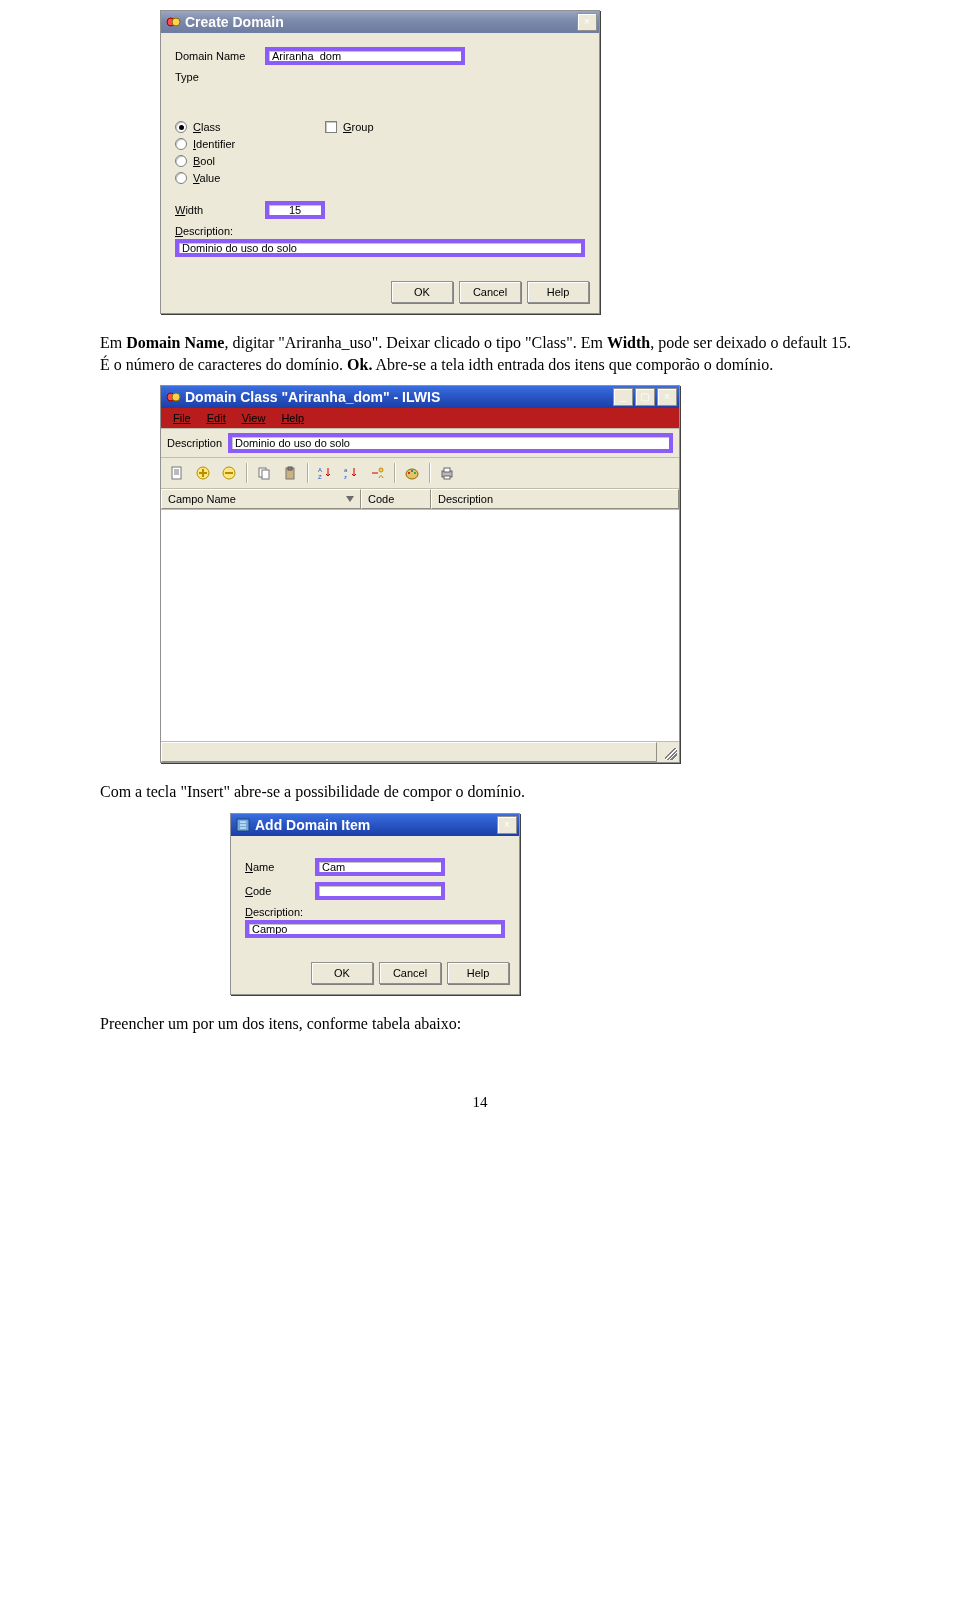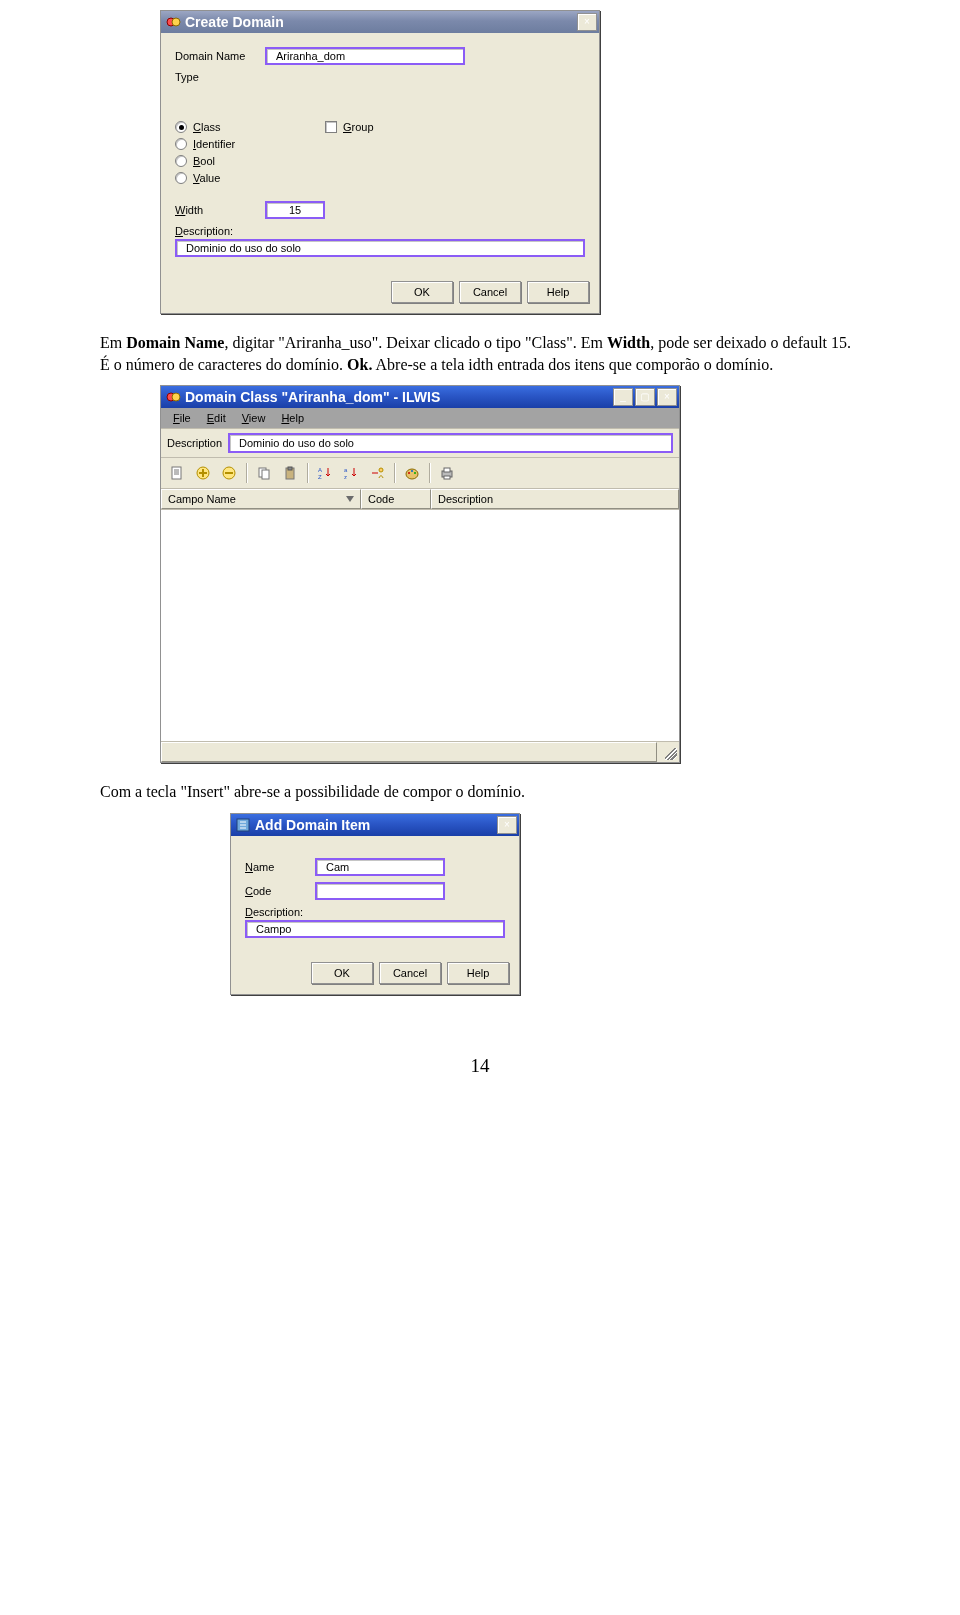--- a/index.html
+++ b/index.html
@@ -77,23 +77,23 @@
   }
   .underline {
     text-decoration: underline;
   }
   input.textfield, .sunken-input {
     font-family: "Tahoma","Arial",sans-serif;
     font-size: 11px;
     height: 18px;
     box-sizing: border-box;
     background: #fff;
-    border: 2px solid #8b5cf6;
+    border: 4px solid #8b5cf6;
     box-shadow: inset 1px 1px 0 #c5c5c5;
-    padding: 0 9px;
+    padding: 0 3px;
   }
   .radio-row, .check-row {
     display: flex;
     align-items: center;
     margin: 5px 0;
   }
   .radio {
     width: 12px;
     height: 12px;
     border-radius: 50%;
@@ -141,27 +141,28 @@
   .btn-row {
     display: flex;
     justify-content: flex-end;
     padding: 8px 10px 10px 10px;
   }
   
   .ilwis .titlebar {
     background: linear-gradient(to bottom, #3a6ee0 0%, #2a56c6 45%, #1a3fa8 100%);
   }
   .menubar {
-    background: #a3a3a3;
+    background: #b91c1c;
     display: flex;
     align-items: center;
     height: 20px;
     padding: 0 4px;
     border-bottom: 1px solid #c0bcae;
     font-size: 11px;
+    text-decoration: underline;
   }
   .menubar .menu-item {
     padding: 2px 8px;
     cursor: default;
   }
   .desc-bar {
     display: flex;
     align-items: center;
     padding: 4px 6px;
     border-bottom: 1px solid #c0bcae;
@@ -253,21 +254,21 @@
   }
   .para {
     font-family: "Times New Roman", serif;
     font-size: 16px;
     line-height: 1.35;
     margin: 10px 0;
   }
   .pagenum {
     text-align: center;
     font-family: "Times New Roman", serif;
-    font-size: 19px;
+    font-size: 15px;
     margin-top: 60px;
   }
   
   svg { display: block; }
 </style>
 </head>
 <body>
 
 <div class="page">
 
@@ -476,15 +477,16 @@
         <input class="textfield" style="width: 100%; margin-top: 2px;" value="Campo">
       </div>
     </div>
     <div class="btn-row">
       <span class="btn">OK</span>
       <span class="btn">Cancel</span>
       <span class="btn">Help</span>
     </div>
   </div>
 
+  <p class="para"> Preencher um por um dos itens, conforme tabela abaixo:</p>
 
   <div class="pagenum">14</div>
 </div>
 
 </body></html>

